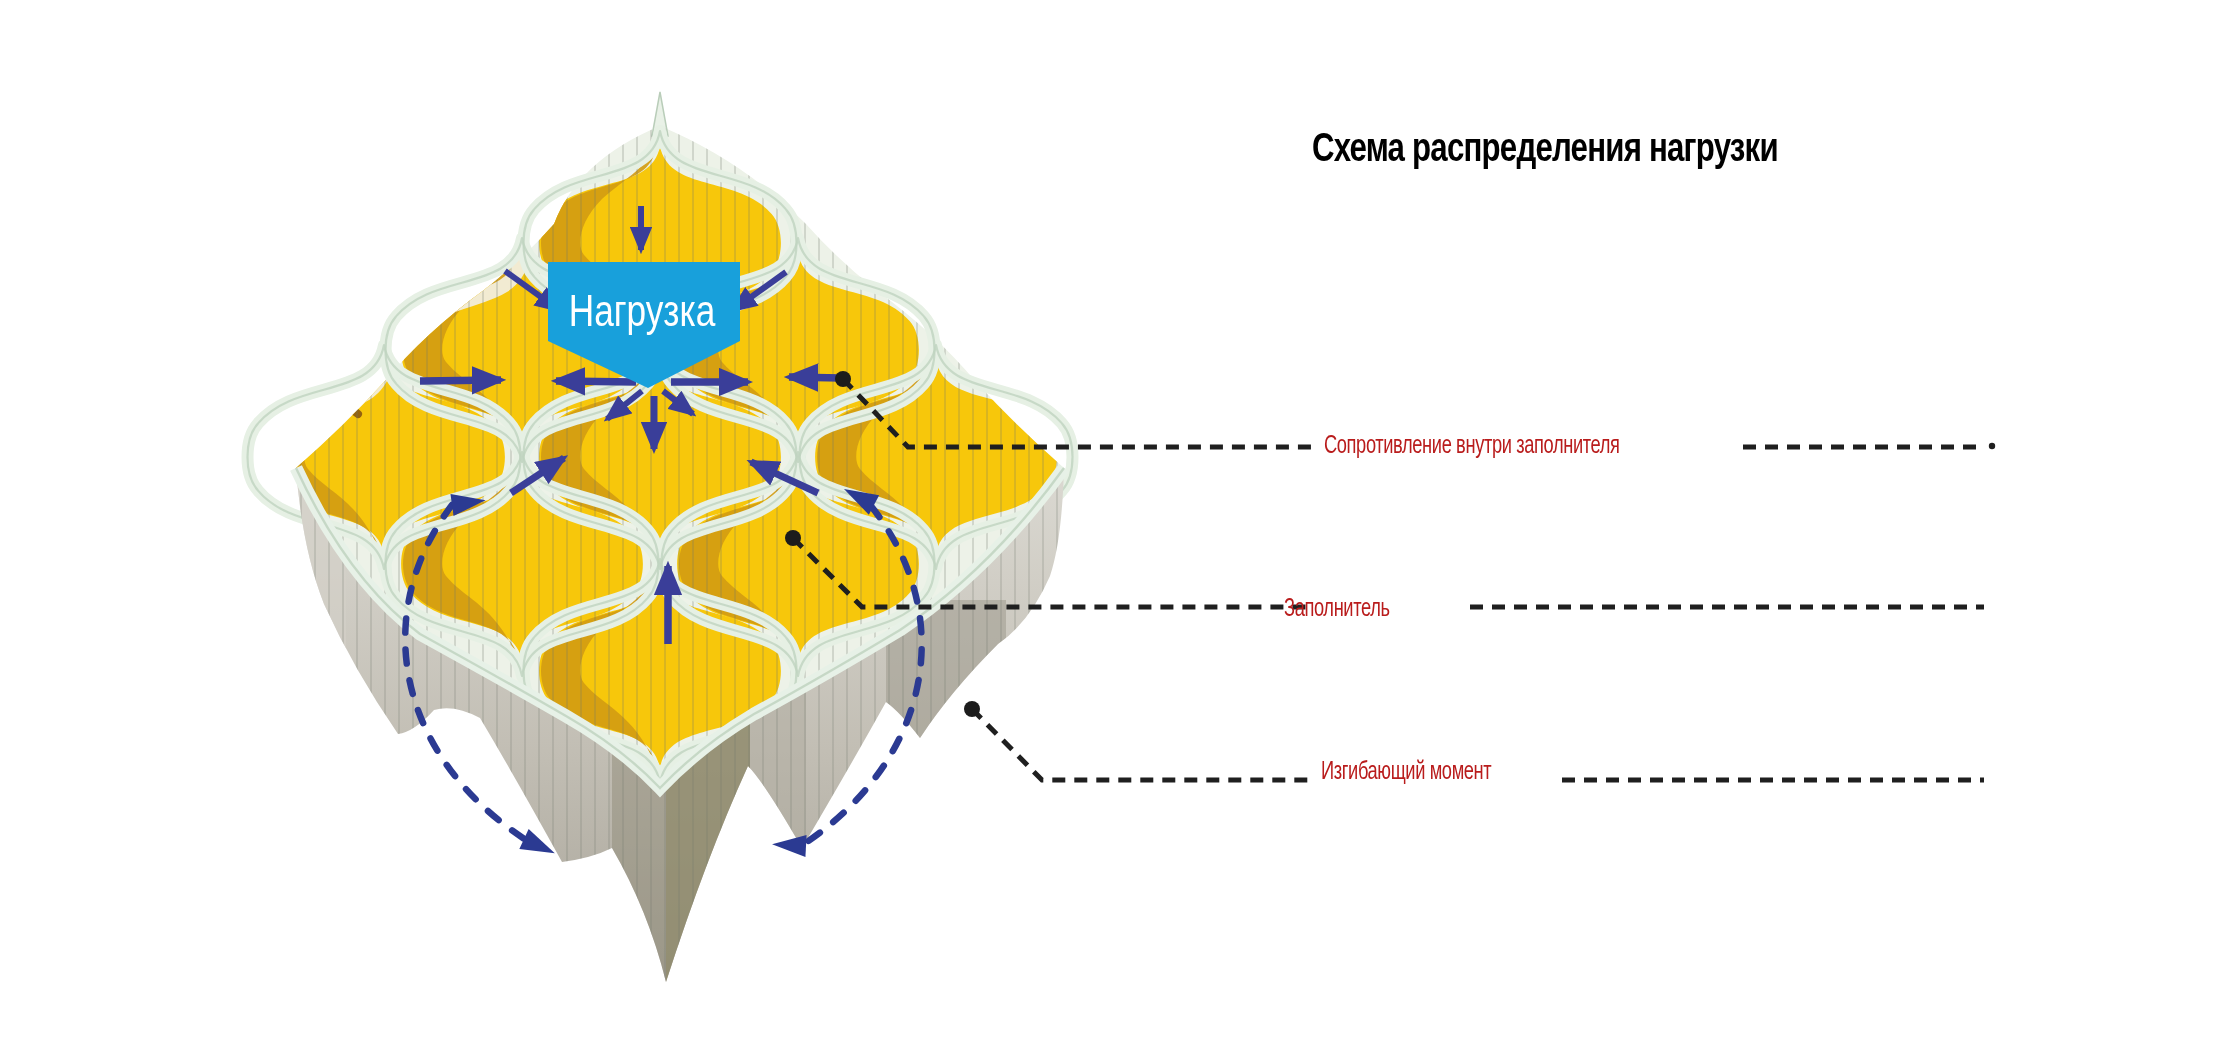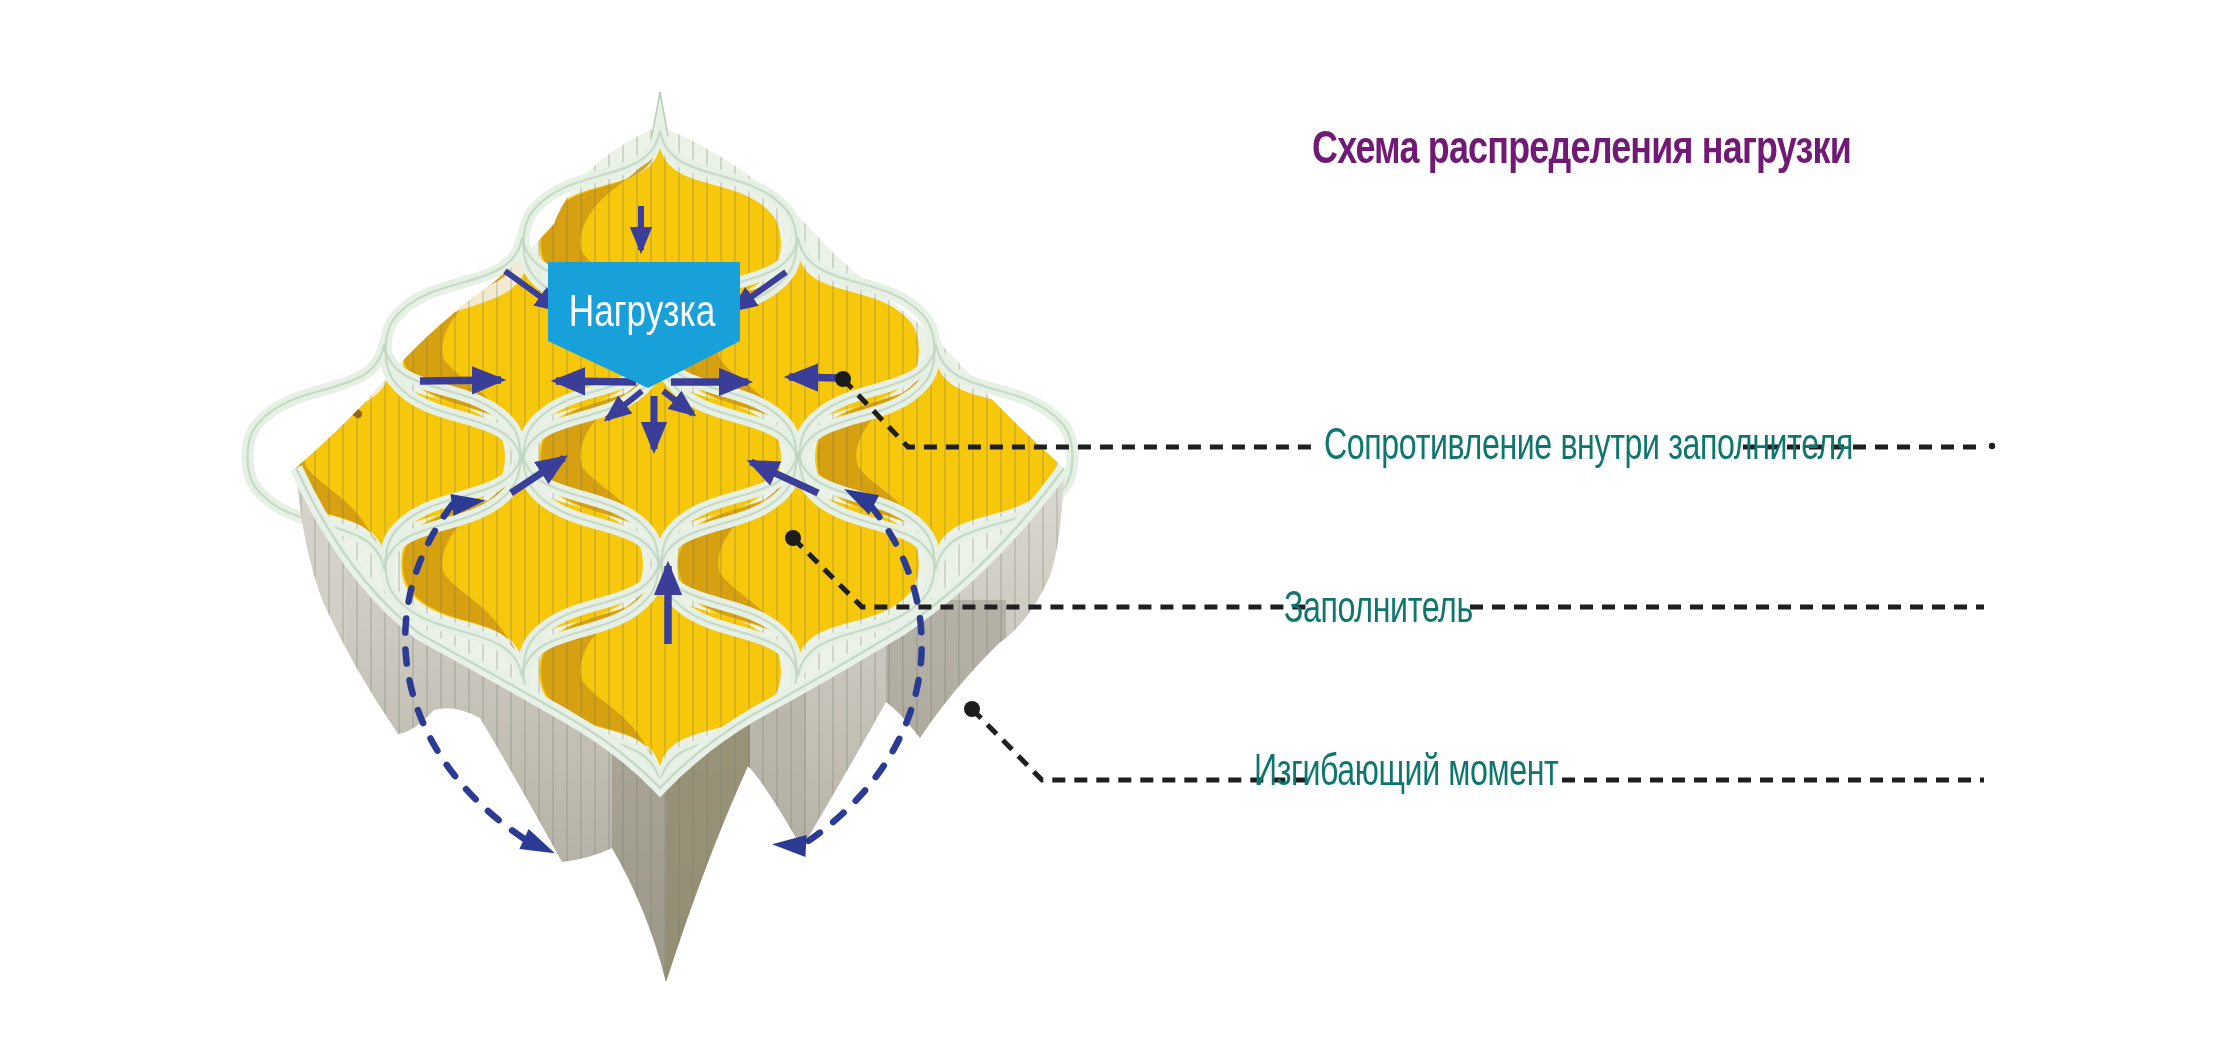--- a/index.html
+++ b/index.html
@@ -1,26 +1,26 @@
 <!DOCTYPE html>
 <html><head>
 <meta charset="utf-8">
 <style>
   html,body{margin:0;padding:0;background:#ffffff;}
   #stage{position:relative;width:2240px;height:1052px;background:#ffffff;overflow:hidden;
          font-family:"Liberation Sans",sans-serif;}
   #diagram-svg{position:absolute;left:0;top:0;}
   .txt{position:absolute;white-space:nowrap;color:#4a4a4a;}
   .condense{display:inline-block;transform:scaleX(0.73);transform-origin:left center;letter-spacing:-0.5px;}
-  .title{left:1312px;top:122px;font-size:46px;font-weight:bold;color:#701a75;line-height:50px;}
+  .title{left:1312px;top:122px;font-size:40px;font-weight:bold;color:#000000;line-height:50px;}
   .title .condense{transform:scaleX(0.78);letter-spacing:-1px;}
-  .callout{font-size:44px;line-height:40px;color:#0f766e;}
+  .callout{font-size:25px;line-height:40px;color:#b91c1c;}
   .co-1{left:1324px;top:424px;}
   .co-2{left:1284px;top:587px;}
-  .co-3{left:1254px;top:750px;}
+  .co-3{left:1321px;top:750px;}
 </style>
 </head>
 <body>
 
 <div id="stage">
 
   <svg id="diagram-svg" width="2240" height="1052" viewBox="0 0 2240 1052">
     <defs>
       <linearGradient id="curtG" x1="0" y1="0" x2="0" y2="1">
         <stop offset="0" stop-color="#DBD9D2"></stop>

